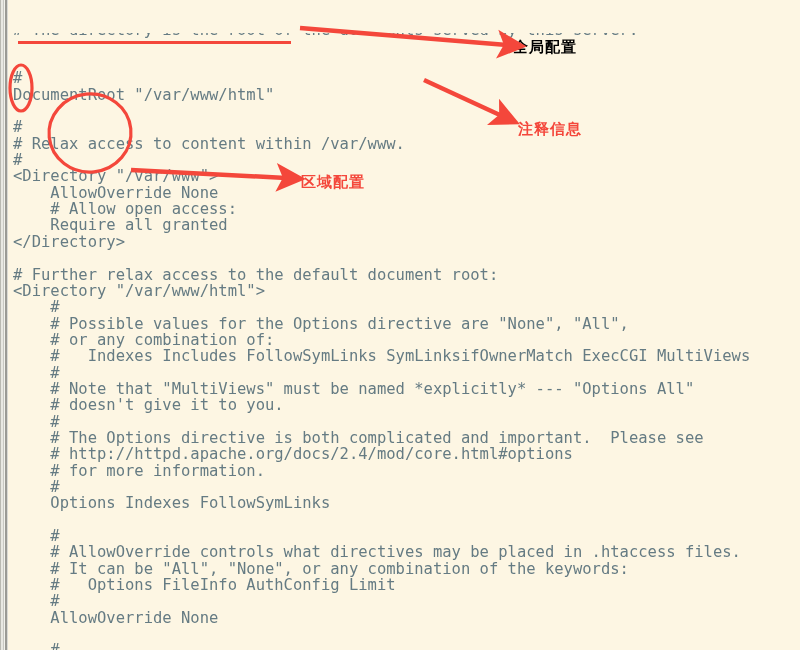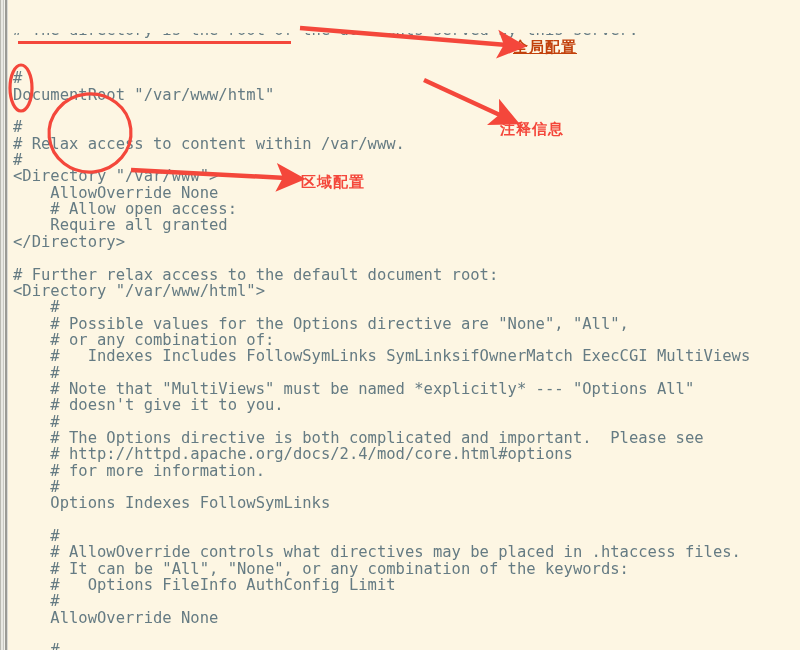--- a/index.html
+++ b/index.html
@@ -123,18 +123,18 @@
         <rect x="18" y="41" width="273" height="3" fill="#f4473b"></rect>
         <line x1="300" y1="28" x2="507" y2="45" stroke="#f4473b" stroke-width="4.5" marker-end="url(#ah)"></line>
         <line x1="424" y1="80" x2="502" y2="116" stroke="#f4473b" stroke-width="4.5" marker-end="url(#ah)"></line>
         <line x1="131" y1="170" x2="286" y2="178" stroke="#f4473b" stroke-width="4.5" marker-end="url(#ah)"></line>
         <ellipse cx="21" cy="88" rx="11" ry="23" fill="none" stroke="#f4473b" stroke-width="3.2"></ellipse>
         <ellipse cx="90" cy="133" rx="41" ry="39" fill="none" stroke="#f4473b" stroke-width="3.2" transform="rotate(-6 90 133)"></ellipse>
       </g>
   </svg>
 
   <div id="anno-labels">
-      <div class="anno-label" style="left: 513px; top: 38px; color: #c2410c; text-decoration: underline;">全局配置</div>
-      <div class="anno-label" style="left: 500px; top: 120px; color: rgb(244, 71, 59);">注释信息</div>
+      <div class="anno-label" style="left: 513px; top: 38px; color: #000000;">全局配置</div>
+      <div class="anno-label" style="left: 518px; top: 120px; color: rgb(244, 71, 59);">注释信息</div>
       <div class="anno-label" style="left: 293px; top: 173px; color: rgb(244, 71, 59); margin-left: 8px;">区域配置</div>
     </div>
 
 </div>
 
 </body></html>

